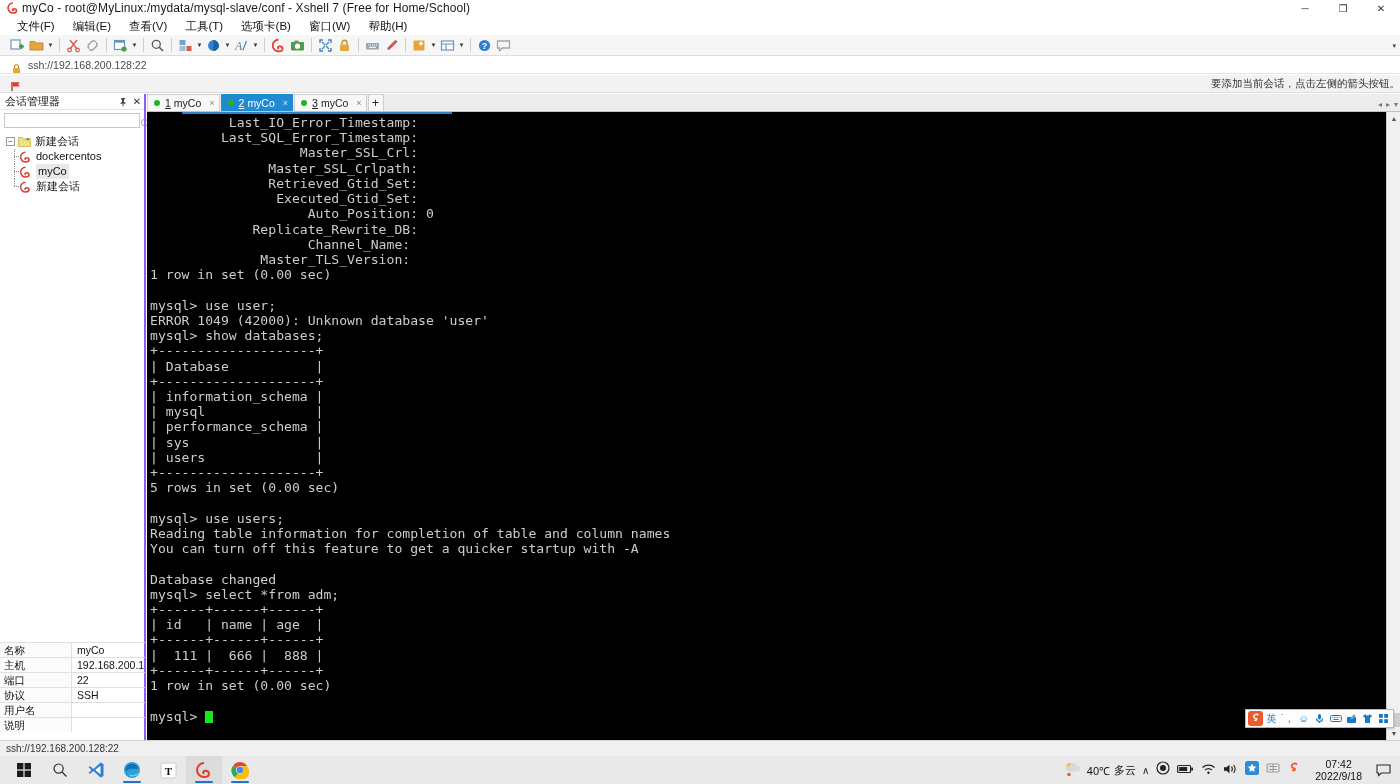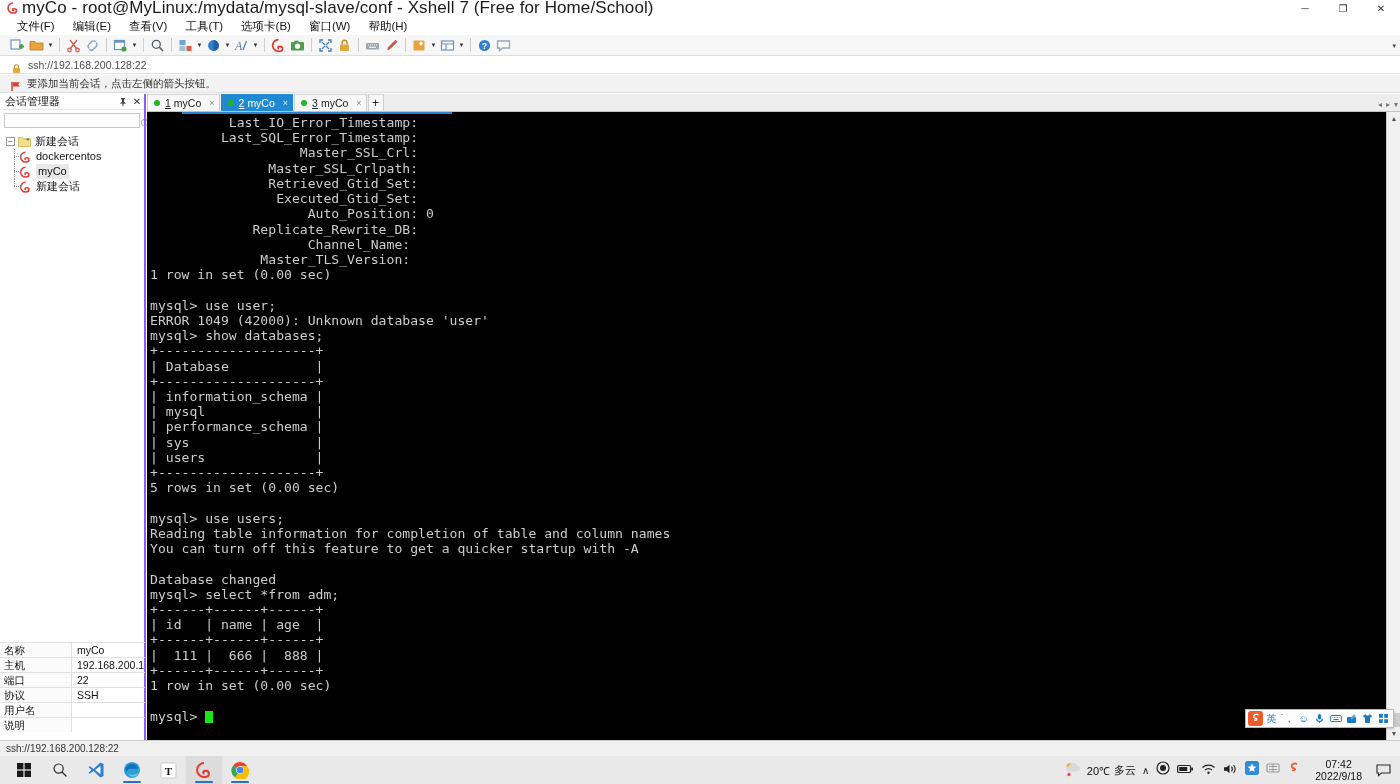--- a/index.html
+++ b/index.html
@@ -15,21 +15,21 @@
   .titlebar {
     position: absolute; top: 0; left: 0; width: 1400px; height: 16px;
     background: #ffffff;
     display: flex; align-items: center;
   }
   .tb-icon {
     width: 18px; height: 14px; margin-left: 4px;
     display: flex; align-items: center; justify-content: center;
   }
   .tb-title {
-    font-size: 17px; color: #1a1a1a; line-height: 16px;
+    font-size: 12px; color: #1a1a1a; line-height: 16px;
     white-space: nowrap; letter-spacing: 0.1px;
   }
   .tb-winbtns {
     position: absolute; right: 0; top: 0; height: 16px;
     display: flex;
   }
   .winbtn {
     width: 38px; height: 16px;
     display: flex; align-items: center; justify-content: center;
     font-size: 10px; color: #333;
@@ -74,21 +74,21 @@
     background: #ffffff; border-bottom: 1px solid #e3e3e3;
     display: flex; align-items: center; padding-left: 11px;
   }
   .lock-ico { width: 11px; height: 11px; margin-right: 6px; }
   .addr-text { font-size: 10.5px; color: #4a4a4a; }
 
   
   .notifybar {
     position: absolute; top: 75px; left: 0; width: 1400px; height: 18px;
     background: #f2f2f2; border-bottom: 1px solid #dedede;
-    display: flex; align-items: center; padding-left: 10px;
+    display: flex; align-items: center; padding-left: 10px; justify-content: space-between;
   }
   .flag-ico { width: 12px; height: 12px; margin-right: 5px; }
   .notify-text { font-size: 10.5px; color: #303030; }
 
   
   .sidebar {
     position: absolute; top: 94px; left: 0; width: 146px; height: 646px;
     background: #ffffff; border-right: 2px solid #8b5cf6;
   }
   .sb-header {
@@ -725,21 +725,21 @@
 
     <div class="tk-right">
       <div class="tk-weather">
         <span>
           <svg width="20" height="18" viewBox="0 0 20 18">
             <circle cx="7" cy="6.5" r="3.6" fill="#f5b53c"></circle>
             <path d="M5 11.5h9a3 3 0 0 0 0-6 4 4 0 0 0-7.6 1A2.5 2.5 0 0 0 5 11.5z" fill="#d9d9d9"></path>
             <circle cx="6" cy="14.5" r="1.7" fill="#e8503a"></circle>
           </svg>
         </span>
-        <span>20℃</span>
+        <span>40℃</span>
         <span>多云</span>
       </div>
       <div class="tk-tray">
         <span style="font-size:10px;color:#222">∧</span>
         <span>
           <svg width="14" height="14" viewBox="0 0 14 14">
             <circle cx="7" cy="7" r="6" fill="none" stroke="#222" stroke-width="1.2"></circle>
             <circle cx="7" cy="7" r="3" fill="#222"></circle>
           </svg>
         </span>

